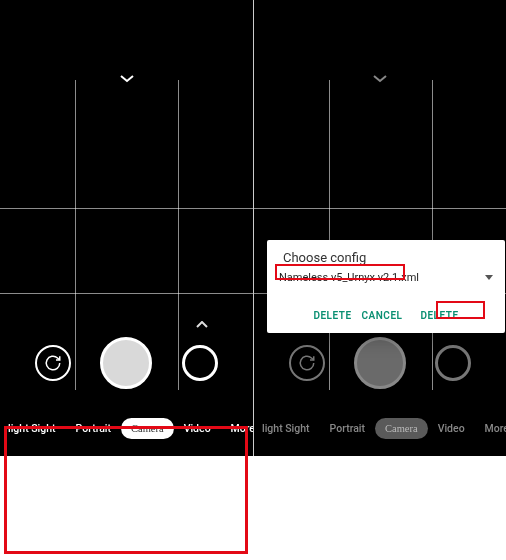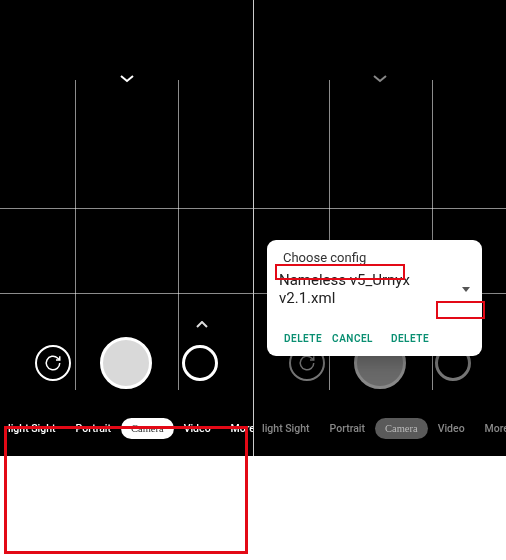--- a/index.html
+++ b/index.html
@@ -127,43 +127,43 @@
     }
     .hl-left { left: 4px; right: 4px; bottom: 6px; height: 128px; border-width: 3px; }
     .hl-config { left: 275px; top: 264px; width: 130px; height: 16px; }
     .hl-restore { left: 436px; top: 301px; width: 49px; height: 18px; }
     
     
     .dialog {
       position: absolute;
       left: 267px;
       top: 240px;
-      width: 215px;
+      width: 238px;
       background: #fff;
-      border-radius: 9px;
+      border-radius: 2px;
       padding: 10px 12px 8px 12px;
       z-index: 15;
       box-shadow: 0 4px 20px rgba(0,0,0,0.3);
     }
     .dialog-title {
       font-size: 13px;
       color: #333;
       margin: 0 0 4px 4px;
     }
     .dialog-select {
       display: flex;
       align-items: center;
       justify-content: space-between;
-      font-size: 15px;
+      font-size: 11px;
       color: #222;
       padding: 2px 0 10px 0;
     }
     .dialog-actions {
       display: flex;
-      justify-content: flex-start;
+      justify-content: center;
       align-items: center;
       margin-top: 12px;
     }
     .dialog-btn {
       font-size: 10px;
       font-weight: 600;
       color: #0a8f72;
       letter-spacing: 0.5px;
       padding: 4px 5px;
     }

